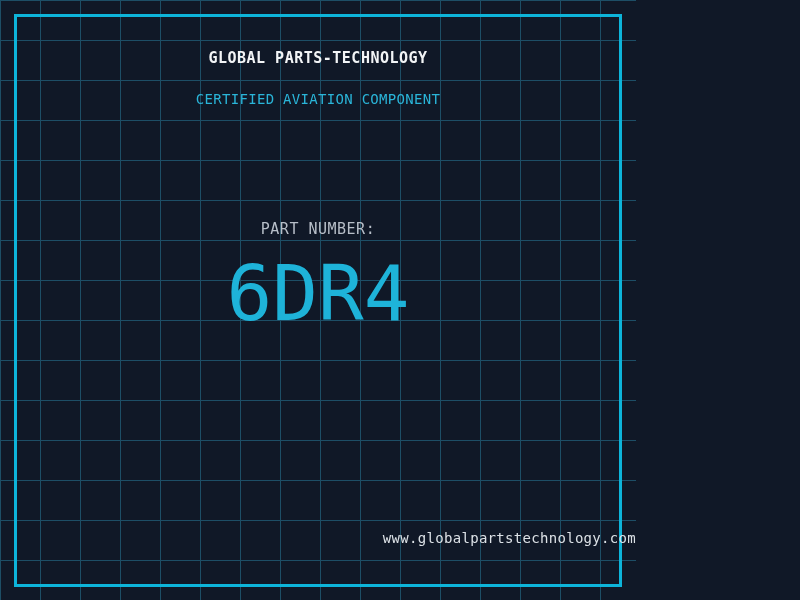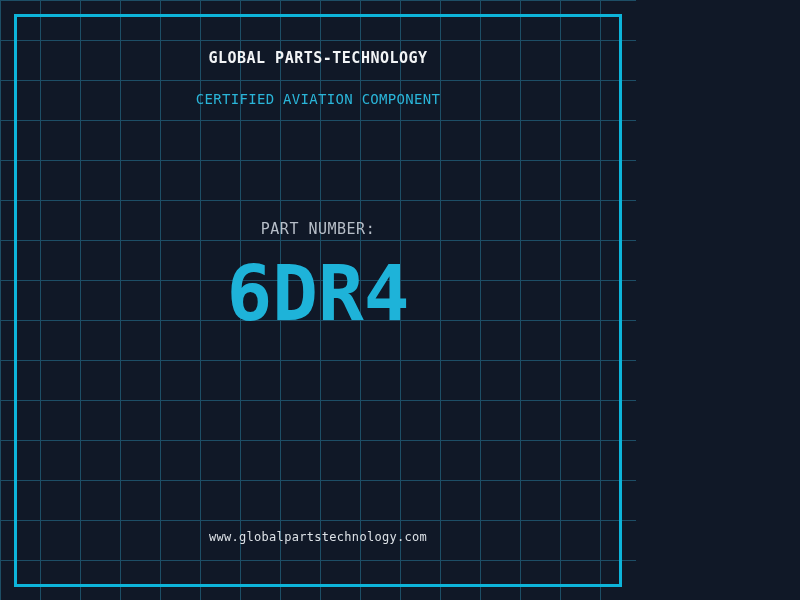--- a/index.html
+++ b/index.html
@@ -58,29 +58,30 @@
   .part-label {
     top: 220px;
     font-size: 15px;
     letter-spacing: 0.5px;
     color: var(--text-gray, #b7bec8);
   }
   .part-number {
     top: 256px;
     font-size: 76px;
     line-height: 1;
-    font-weight: bold;
+    font-weight: normal;
     letter-spacing: 0px;
     color: var(--part-cyan, #1eb3d9);
   }
   .website {
     top: 530px;
-    font-size: 12px;
+    font-size: 14px;
     letter-spacing: 0.3px;
     color: var(--text-url, #dce1e6);
+    text-align: right;
   }
 </style>
 </head>
 <body>
 
 <div class="screen">
   <div class="grid"></div>
   <div class="frame"></div>
   <div class="txt company">GLOBAL PARTS-TECHNOLOGY</div>
   <div class="txt tagline">CERTIFIED AVIATION COMPONENT</div>

